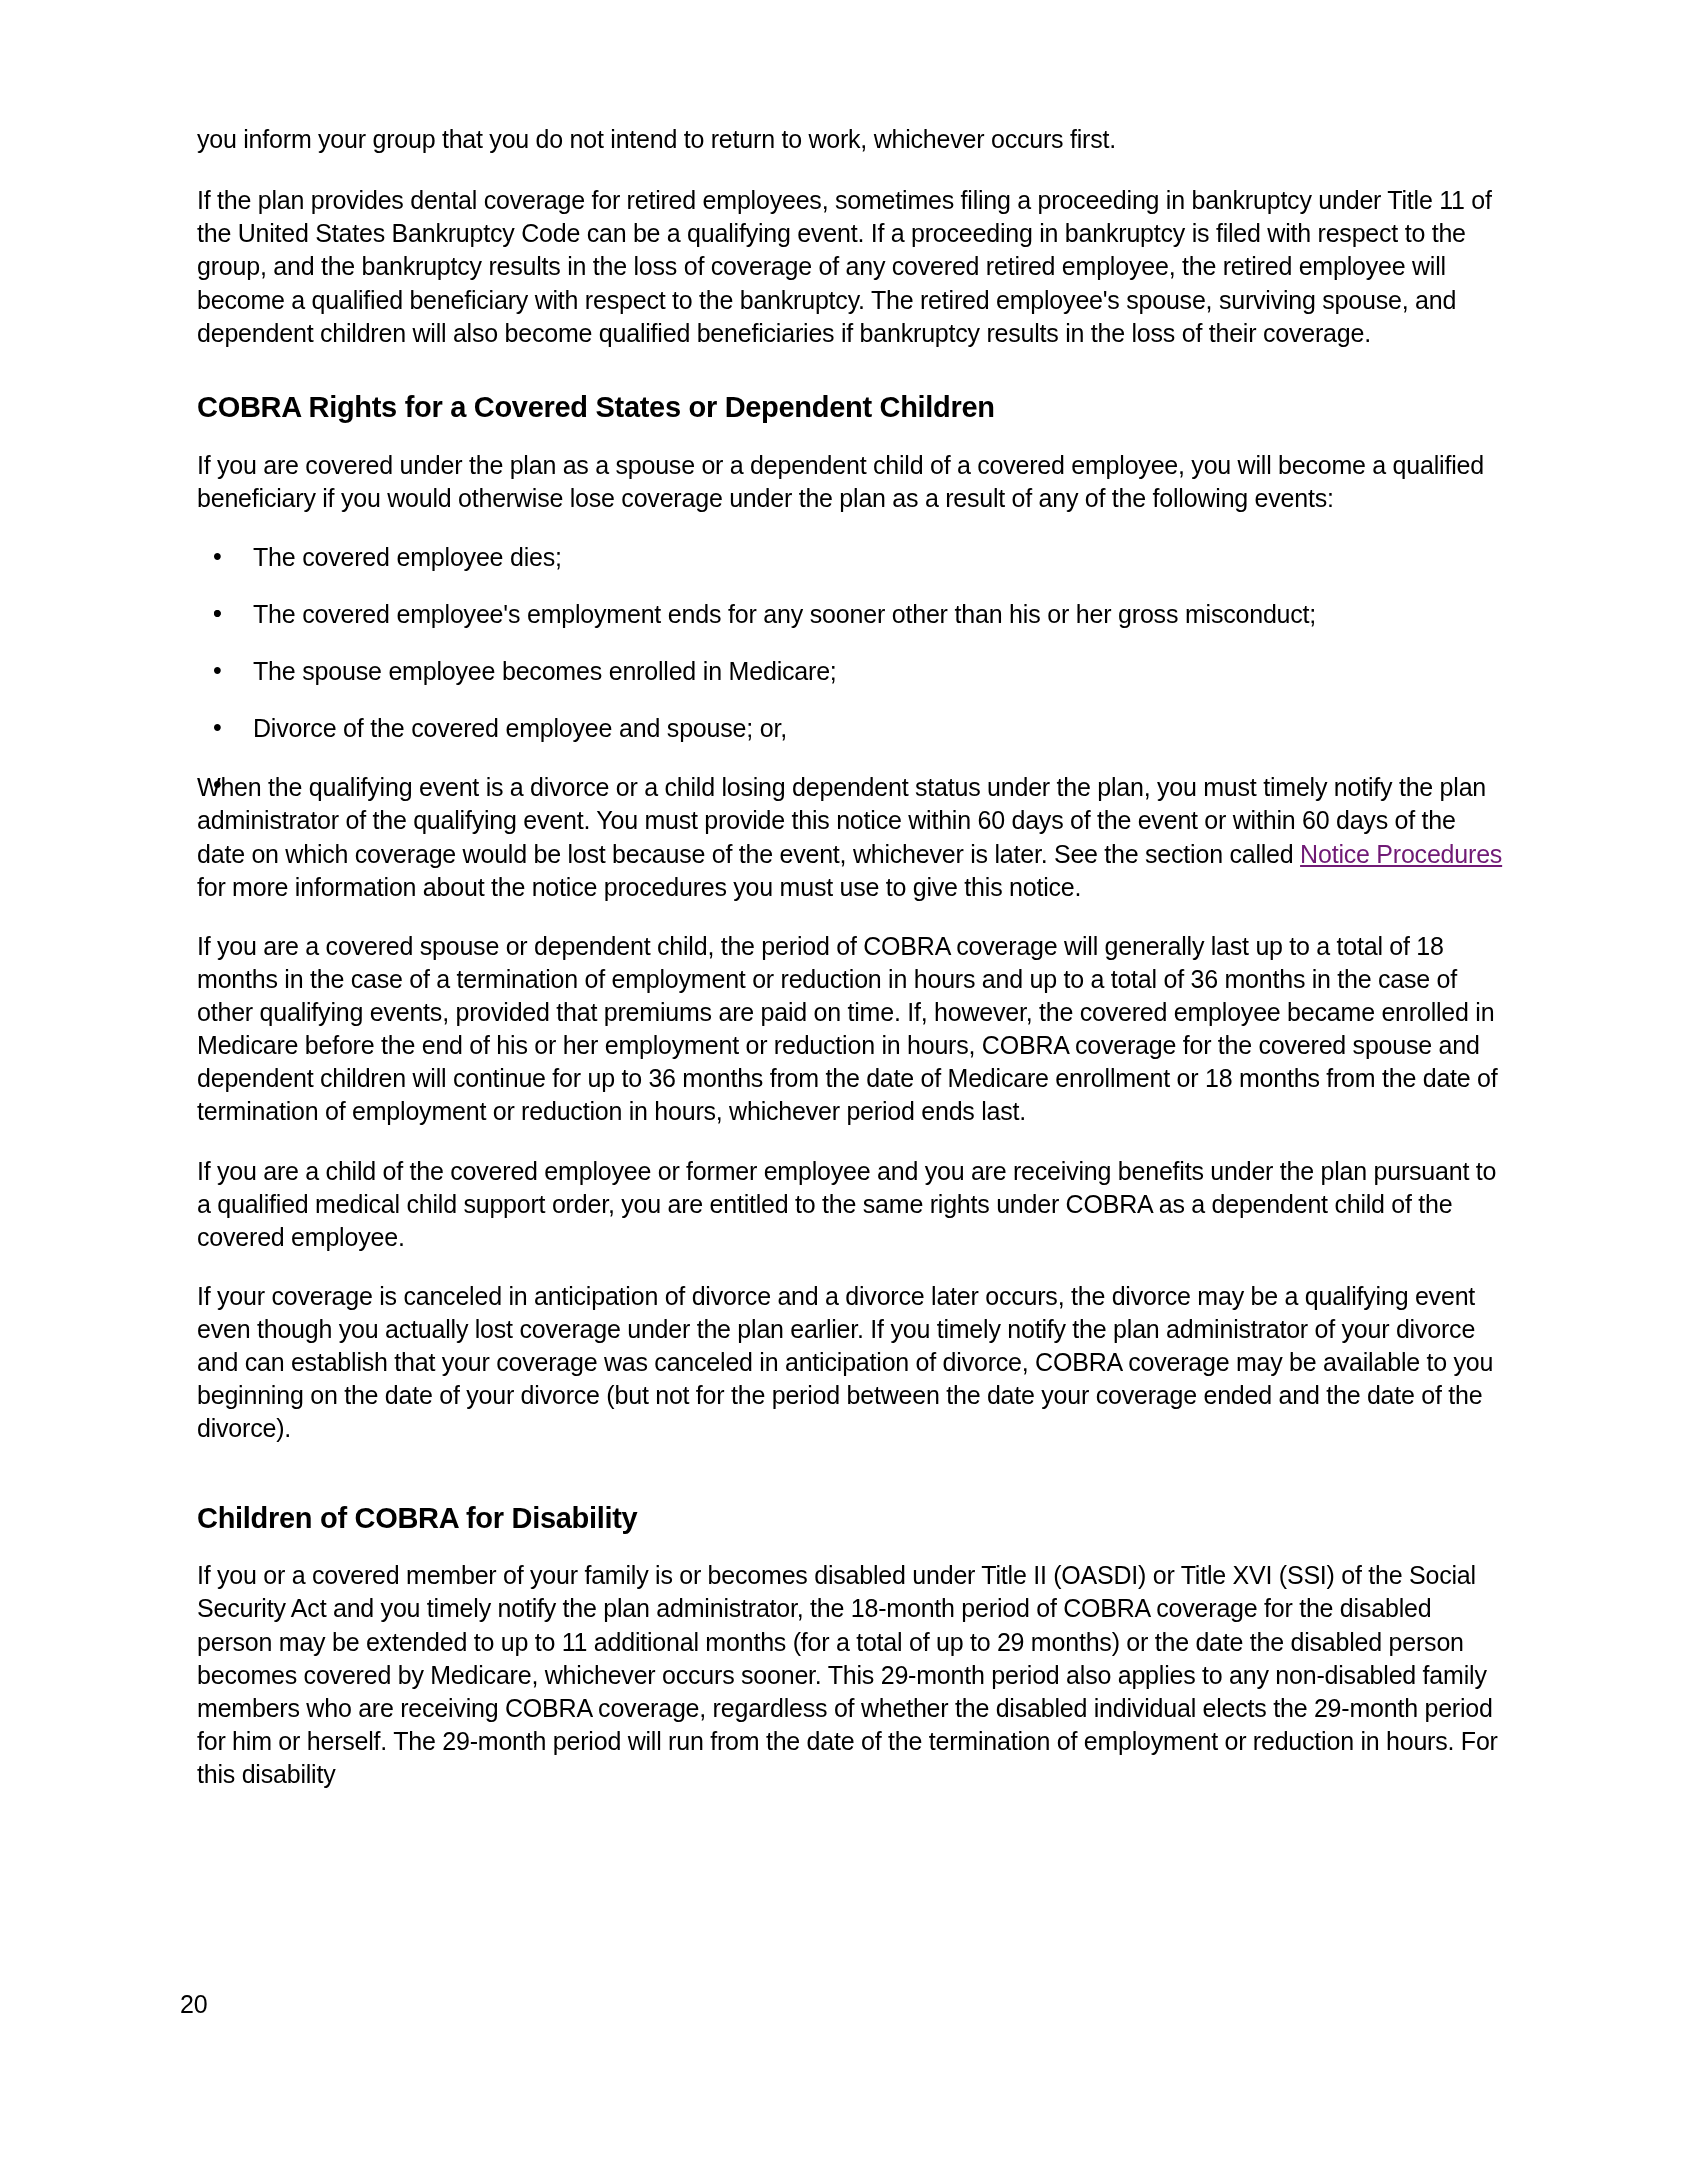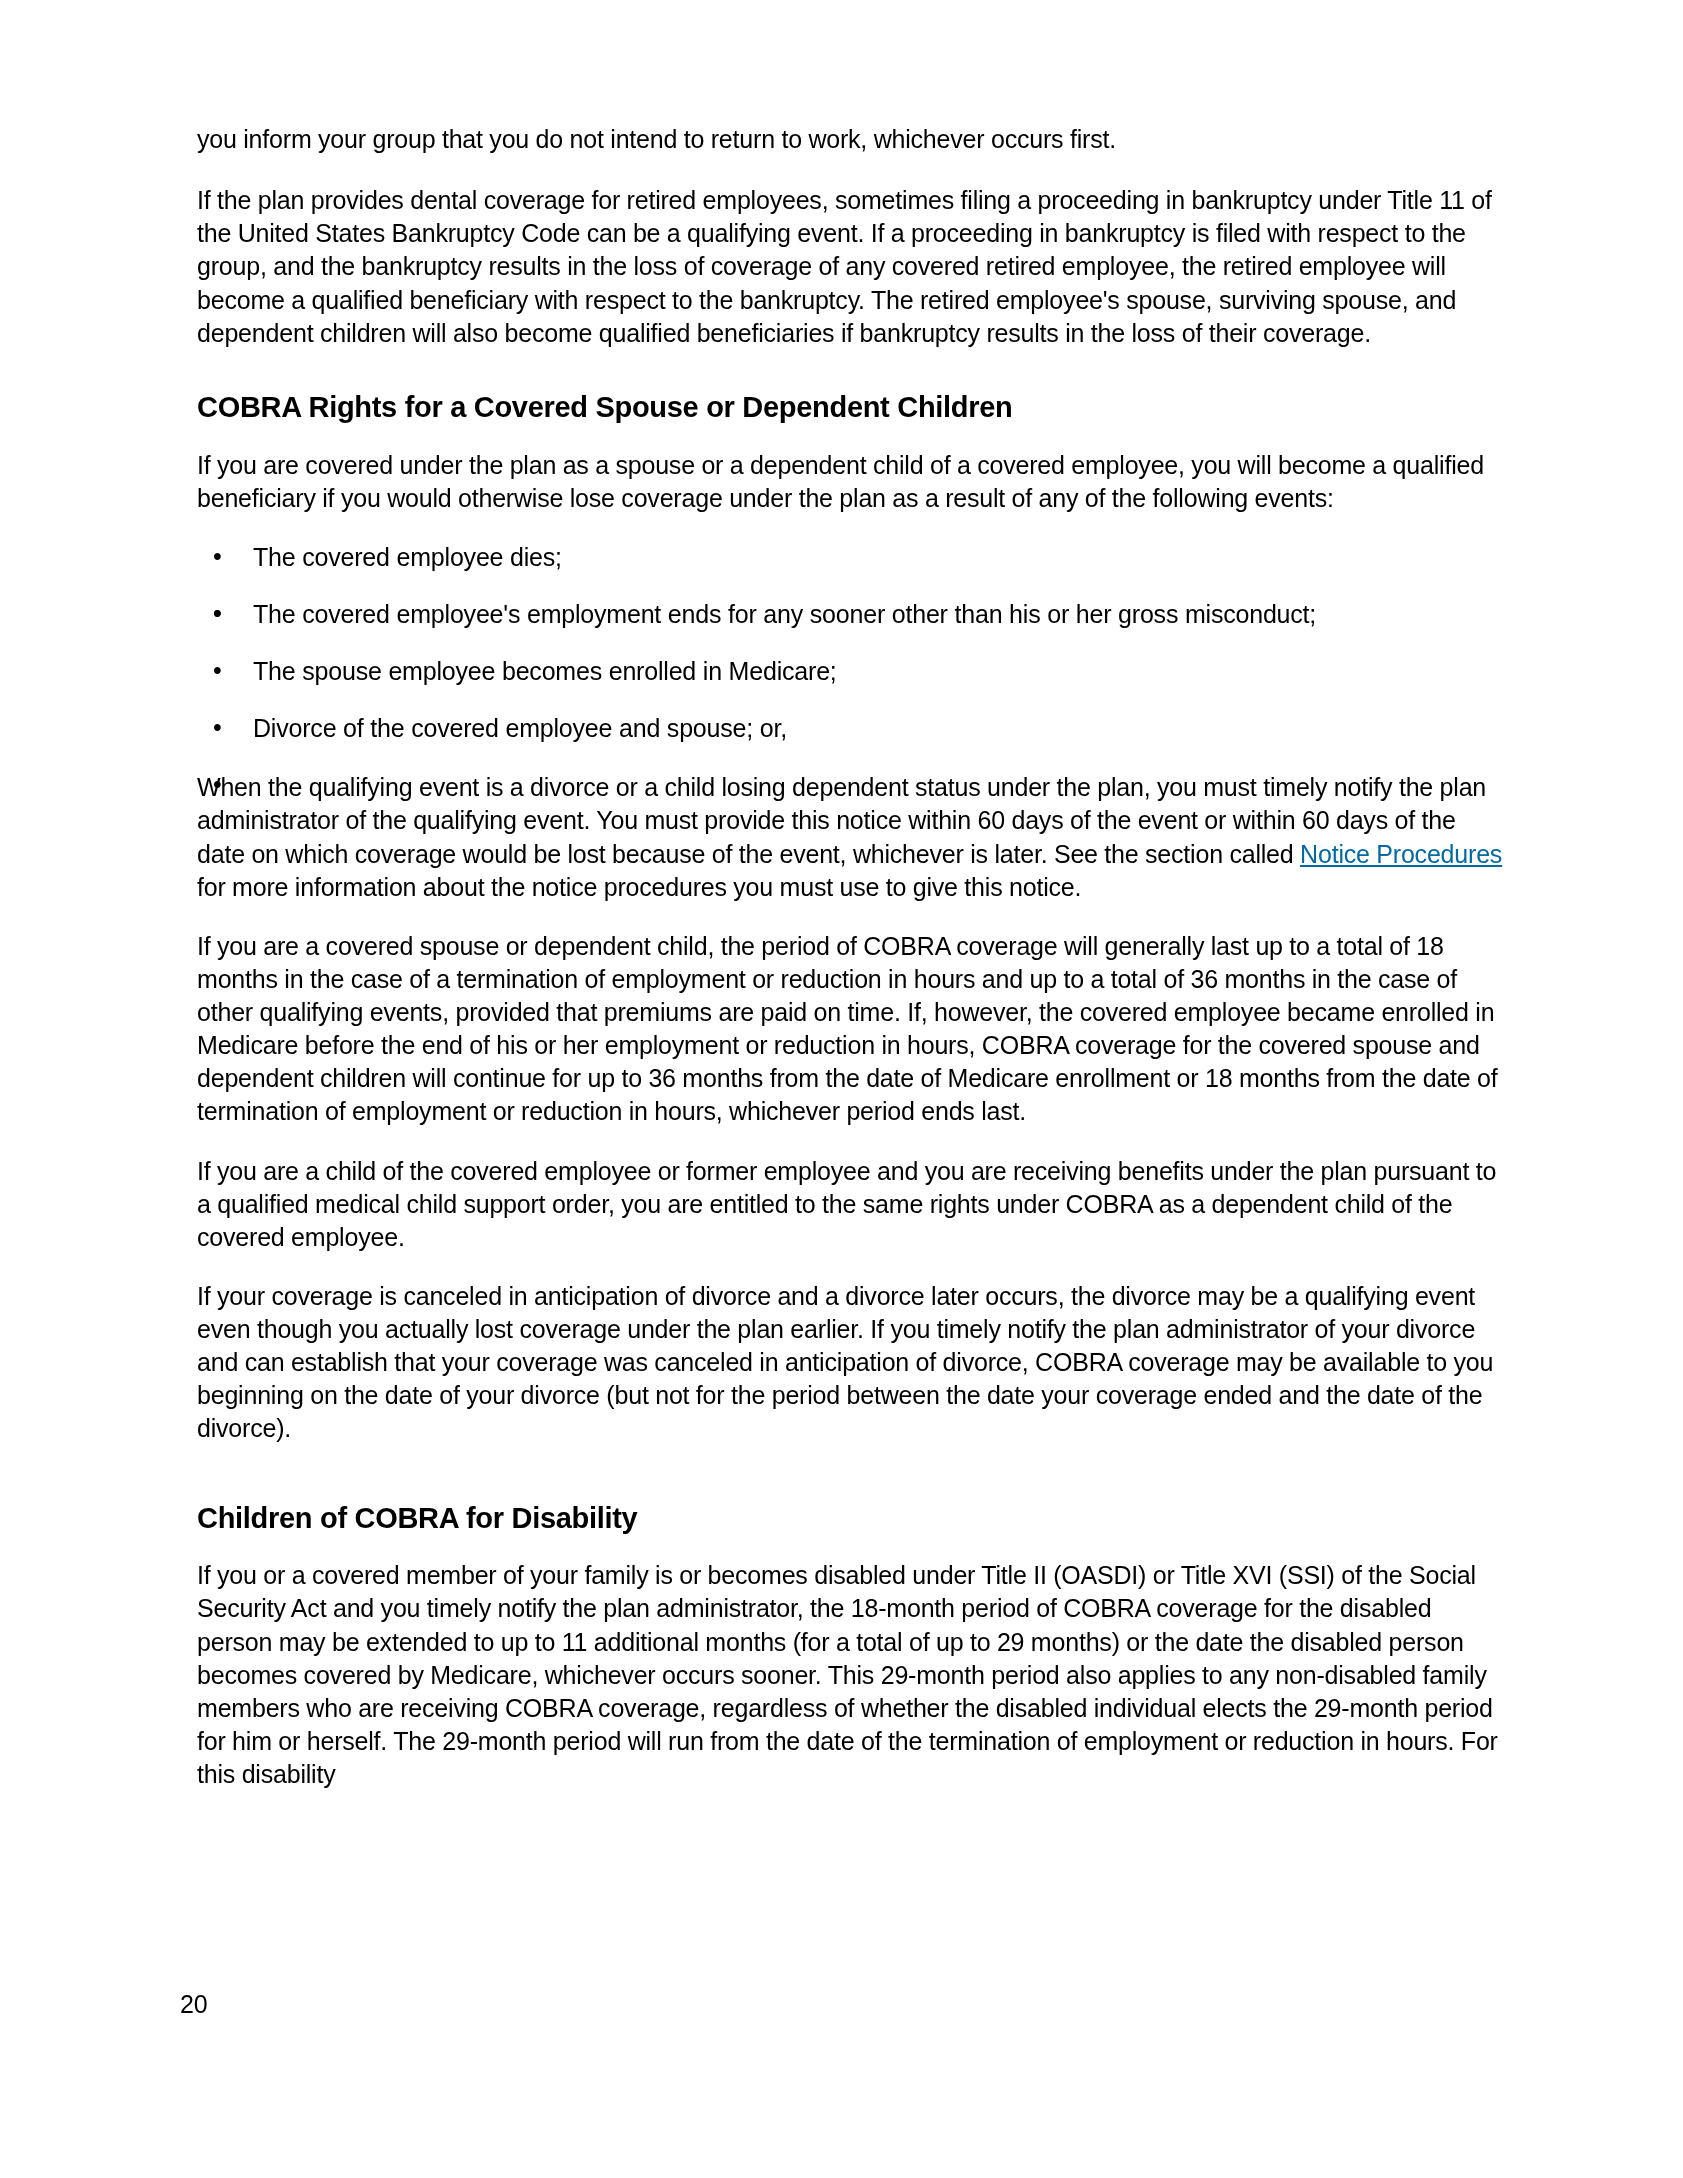--- a/index.html
+++ b/index.html
@@ -61,21 +61,21 @@
     letter-spacing: -0.2px;
   }
   ul.event-list li .bullet-glyph {
     position: absolute;
     left: 16px;
     top: -1px;
     font-size: 25px;
     line-height: 1.325;
   }
   a.inline-link {
-    color: #0369a1;
+    color: #701a75;
     text-decoration: underline;
   }
   .page-number {
     position: absolute;
     left: 174px;
     top: 1990px;
     font-size: 25px;
     letter-spacing: -0.2px;
   }
 </style>
@@ -83,21 +83,21 @@
 <body>
 
 <div class="page">
 
   <div class="content">
 
     <p class="body-text first">you inform your group that you do not intend to return to work, whichever occurs first.</p>
 
     <p class="body-text">If the plan provides dental coverage for retired employees, sometimes filing a proceeding in bankruptcy under Title 11 of the United States Bankruptcy Code can be a qualifying event.   If a proceeding in bankruptcy is filed with respect to the group, and the bankruptcy results in the loss of coverage of any covered retired employee, the retired employee will become a qualified beneficiary with respect to the bankruptcy.   The retired employee's spouse, surviving spouse, and dependent children will also become qualified beneficiaries if bankruptcy results in the loss of their coverage.</p>
 
-    <h2 class="section-heading">COBRA Rights for a Covered Spouse or Dependent Children</h2>
+    <h2 class="section-heading">COBRA Rights for a Covered States or Dependent Children</h2>
 
     <p class="body-text">If you are covered under the plan as a spouse or a dependent child of a covered employee, you will become a qualified beneficiary if you would otherwise lose coverage under the plan as a result of any of the following events:</p>
 
     <ul class="event-list">
       <li>
         <span class="bullet-glyph">•</span>
         <span>The covered employee dies;</span>
       </li>
       <li>
         <span class="bullet-glyph">•</span>

